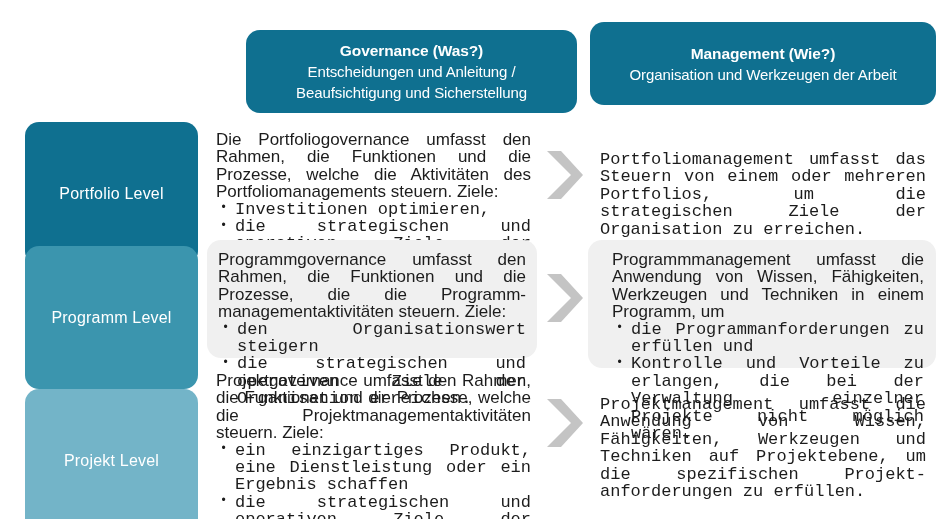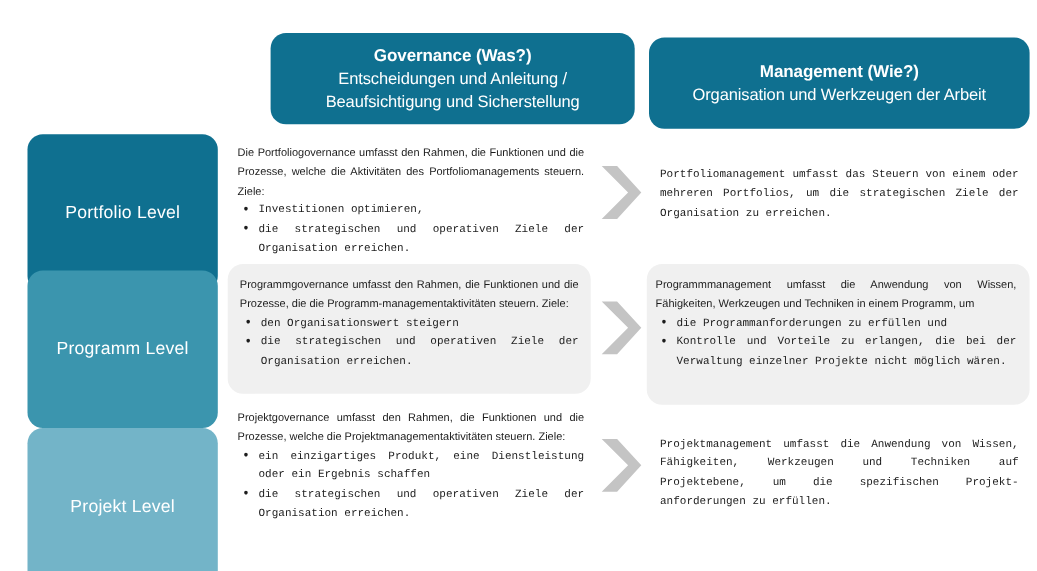--- a/index.html
+++ b/index.html
@@ -42,21 +42,21 @@
   }
   .col-header .ch-sub {
     font-size: 15px;
     line-height: 21px;
     letter-spacing: -0.1px;
   }
   #header-governance {
     left: 207px; top: 30px; width: 331px; height: 83px; margin-left: 39px;
   }
   #header-management {
-    left: 590px; top: 34px; width: 346px; height: 83px;
+    left: 590px; top: 22px; width: 346px; height: 83px;
   }
 
   
   .level-box {
     position: absolute;
     left: 25px;
     width: 173px;
     height: 143px;
     border-radius: 14px;
     color: #ffffff;
@@ -69,21 +69,21 @@
   }
   #level-portfolio { top: 122px; }
   #level-programm  { top: 246px; }
   #level-projekt   { top: 389px; }
 
   
   .panel {
     position: absolute;
     box-sizing: border-box;
     color: #1c1c1c;
-    font-size: 10px;
+    font-size: 17px;
     line-height: 17.4px;
   }
   .panel.shaded {
     background: #f0f0f0;
     border-radius: 14px;
   }
   .panel p {
     margin: 0;
     text-align: justify;
     text-justify: inter-word;
@@ -115,21 +115,21 @@
   .panel p:last-child, .panel li {
     text-align-last: left;
     font-family: Liberation Mono, monospace;
   }
 
   #panel-gov-portfolio  { left: 216px; top: 131px; width: 315px; }
   #panel-gov-programm   { left: 207px; top: 240px; width: 330px; height: 118px; padding: 11px 11px 8px 11px; }
   #panel-gov-projekt    { left: 216px; top: 372px; width: 315px; }
 
   #panel-mgmt-portfolio { left: 600px; top: 151px; width: 326px; }
-  #panel-mgmt-programm  { left: 588px; top: 240px; width: 348px; height: 128px; padding: 11px 12px 8px 8px; }
+  #panel-mgmt-programm  { left: 588px; top: 240px; width: 348px; height: 128px; padding: 11px 12px 8px 24px; }
   #panel-mgmt-projekt   { left: 600px; top: 396px; width: 326px; }
 
   
   .chevron {
     position: absolute;
     width: 40px;
     height: 52px;
   }
   #arrow-portfolio { left: 545px; top: 149px; }
   #arrow-programm  { left: 545px; top: 272px; }

